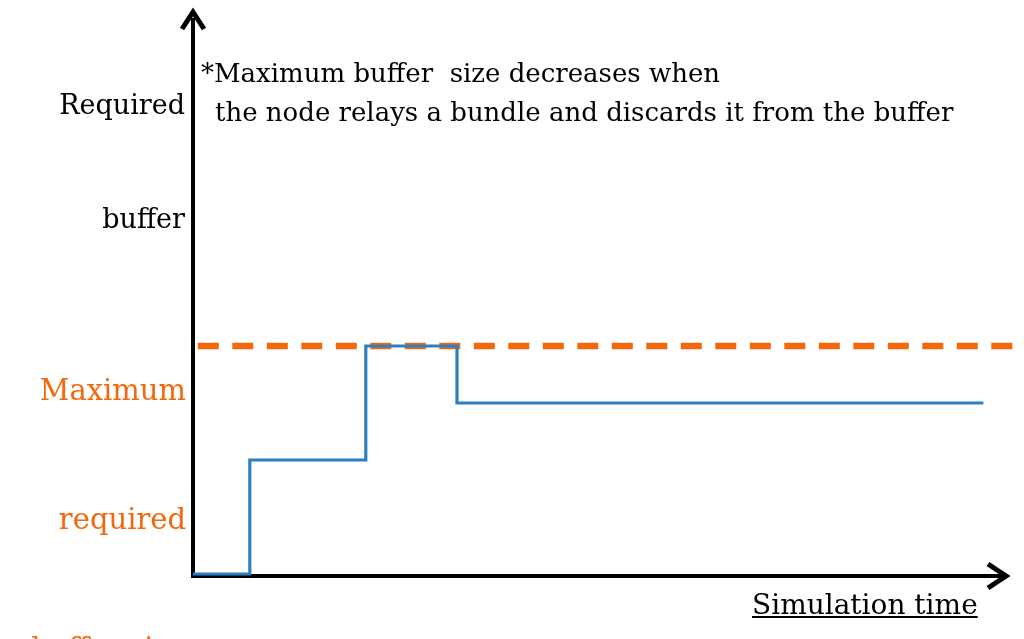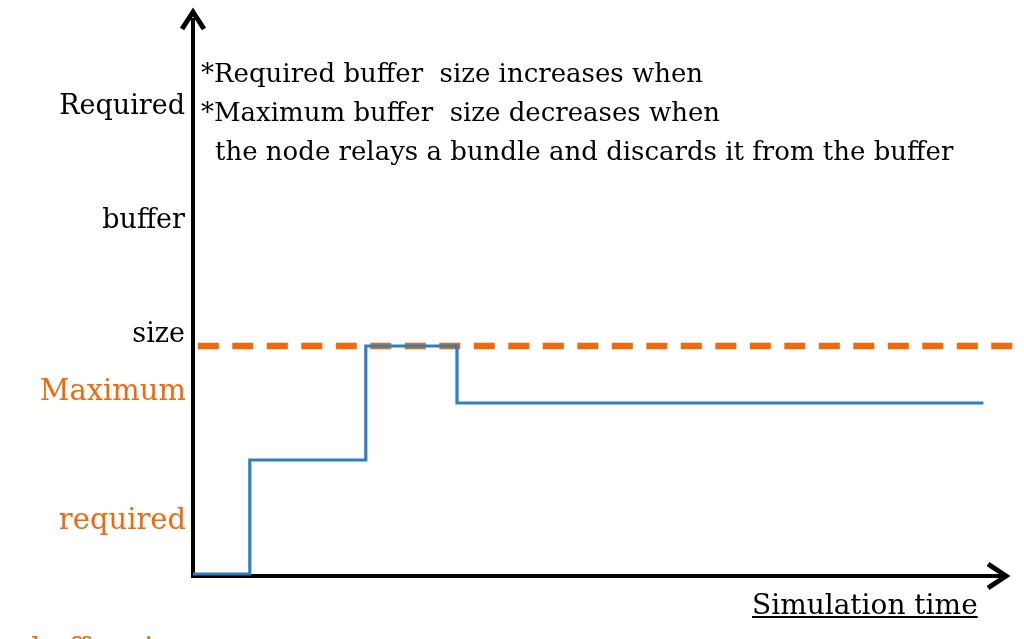--- a/index.html
+++ b/index.html
@@ -67,25 +67,23 @@
   <path d="M 988 564 L 1006 576 L 988 588" fill="none" stroke="#000000" stroke-width="5"></path>
 
   <line id="threshold-line" x1="197.8" y1="346" x2="1015.4" y2="346" stroke="#F2690D" stroke-width="6.5" stroke-dasharray="21 13.5"></line>
 
   <polyline id="step-line" fill="none" stroke="#2E7FC1" stroke-width="3.2" points="193,574 249.8,574 249.8,460 365.8,460 365.8,346 457,346 457,403 983.4000000000001,403"></polyline>
 </svg>
 
 <div class="txt y-axis-label">
   <div class="line">Required</div>
   <div class="line">buffer</div>
-  <div class="line">size</div>
 </div>
 
 <div class="txt annotation" style="color: rgb(0, 0, 0);">
-  <div class="line">*Required buffer  size increases when</div>
   <div class="line">*Maximum buffer  size decreases when</div>
   <div class="line indent">the node relays a bundle and discards it from the buffer</div>
 </div>
 
 <div class="txt max-label" style="color: rgb(242, 105, 13);">
   <div class="line">Maximum</div>
   <div class="line">required</div>
   <div class="line">buffer size</div>
 </div>
 

